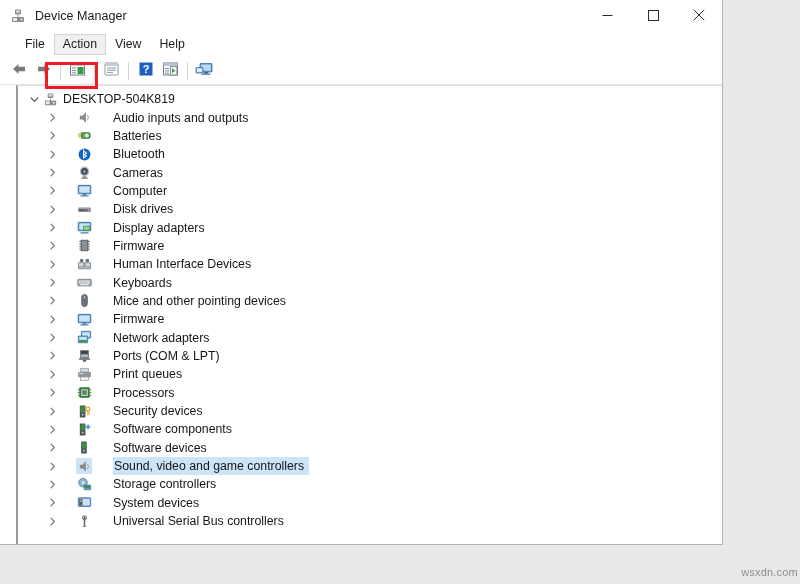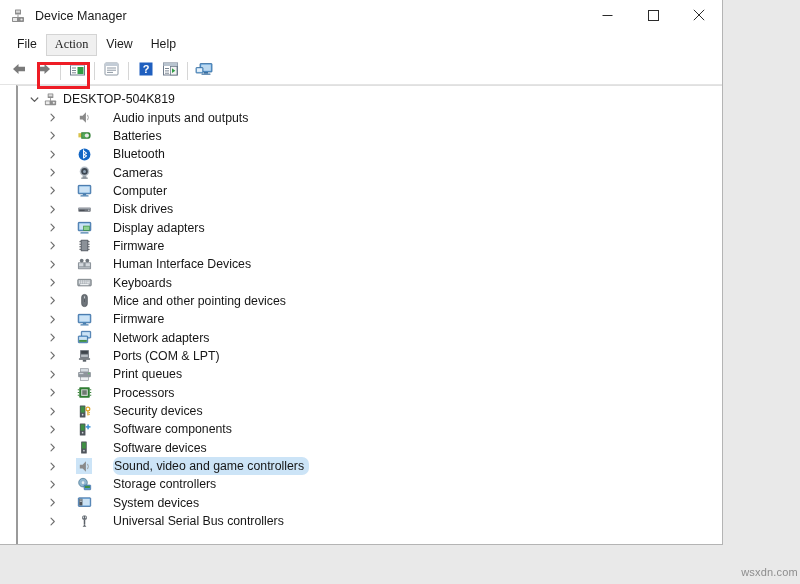--- a/index.html
+++ b/index.html
@@ -66,34 +66,34 @@
 
   
   #menubar {
     height: 25px;
     min-height: 25px;
     background: #ffffff;
     display: flex;
     align-items: center;
     padding-left: 8px;
     position: relative;
+    margin-left: 8px;
   }
   .menu-item {
     font-size: 12.3px;
     color: #1c1c1c;
     padding: 3px 9px 4px 9px;
     white-space: nowrap;
     cursor: default;
     position: relative;
   }
   .menu-item.highlighted {
     background: #f0f0f0;
     border: 1px solid #d4d4d4;
     padding: 2px 8px 3px 8px;
-    font-family: Liberation Serif, serif;
   }
   #action-box {
     position: absolute;
     left: 37px;
     top: 30px;
     width: 53px;
     height: 27px;
     border: 3px solid #ee1c25;
     box-sizing: border-box;
     pointer-events: none;
@@ -166,21 +166,20 @@
     font-size: 12.3px;
     color: #161616;
     line-height: 18px;
     padding-right: 5px;
   }
   .row.root { padding-left: 8px; }
   .row.child { padding-left: 26px; gap: 16px; }
   .row.selected .lbl {
     background: #cce4f7;
     padding-left: 1px;
-    border-radius: 7px;
   }
   .row.selected .ico { background: #cce4f7; }
 
   
   #watermark {
     position: absolute;
     right: 2px;
     bottom: 6px;
     font-size: 11px;
     color: #8d8d8d;

